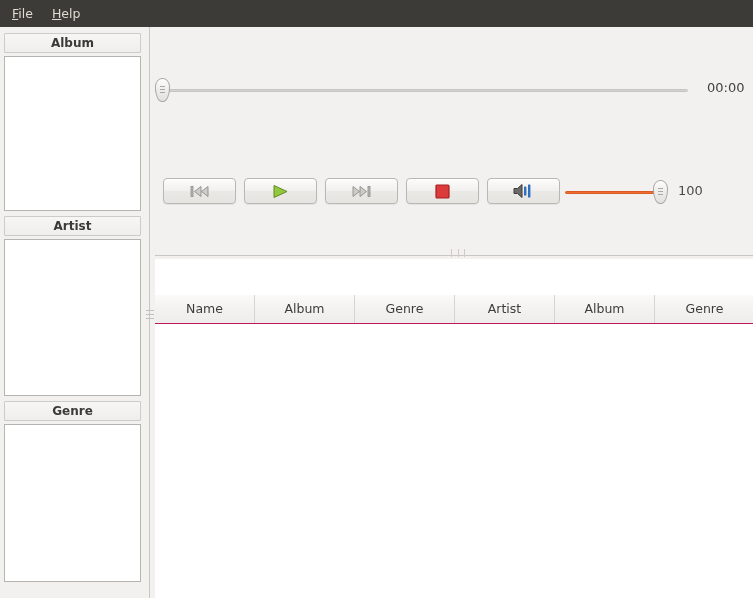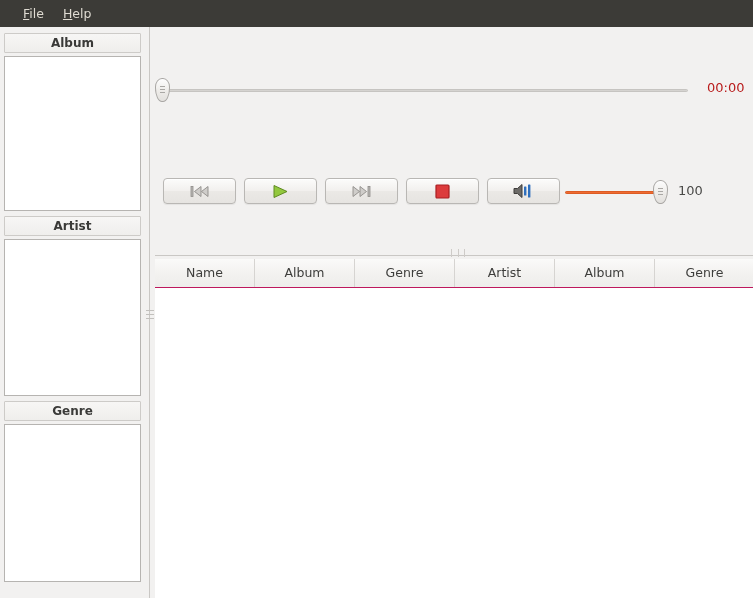--- a/index.html
+++ b/index.html
@@ -25,21 +25,21 @@
 
   
   .menubar {
     position: absolute;
     left: 0; top: 0;
     width: 753px;
     height: 27px;
     background: #3c3b37;
     display: flex;
     align-items: center;
-    padding-left: 15px;
+    padding-left: 4px;
     box-sizing: border-box;
   }
   .menu-item {
     color: #dfdbd2;
     font-size: 12.5px;
     padding: 4px 11px 4px 8px;
     cursor: default;
     white-space: nowrap;
   }
   .menu-item .acc {
@@ -164,21 +164,21 @@
     width: 5px; height: 1px;
     background: #a9a7a4;
     box-shadow: 0 3px 0 #a9a7a4, 0 6px 0 #a9a7a4;
   }
   .seek-track { width: 533px; }
   .time-label {
     position: absolute;
     left: 552px;
     top: 3px;
     font-size: 13px;
-    color: #b91c1c;
+    color: #404040;
     cursor: default;
   }
 
   
   .transport {
     position: absolute;
     left: 8px; top: 151px;
     display: flex;
     align-items: center;
   }
@@ -248,20 +248,21 @@
     width: 598px;
     height: 339px;
     background: #ffffff;
     overflow: hidden;
   }
   .thead {
     display: flex;
     height: 29px;
     border-bottom: 1px solid #be185d;
     box-sizing: border-box;
+    margin-top: 36px;
   }
   .th {
     flex: 0 0 100px;
     height: 28px;
     line-height: 27px;
     text-align: center;
     font-size: 12.5px;
     color: #3d3d3b;
     background: linear-gradient(to bottom, #fafaf9 0%, #f3f2f0 50%, #eeedeb 100%);
     border-right: 1px solid #d6d4d1;

